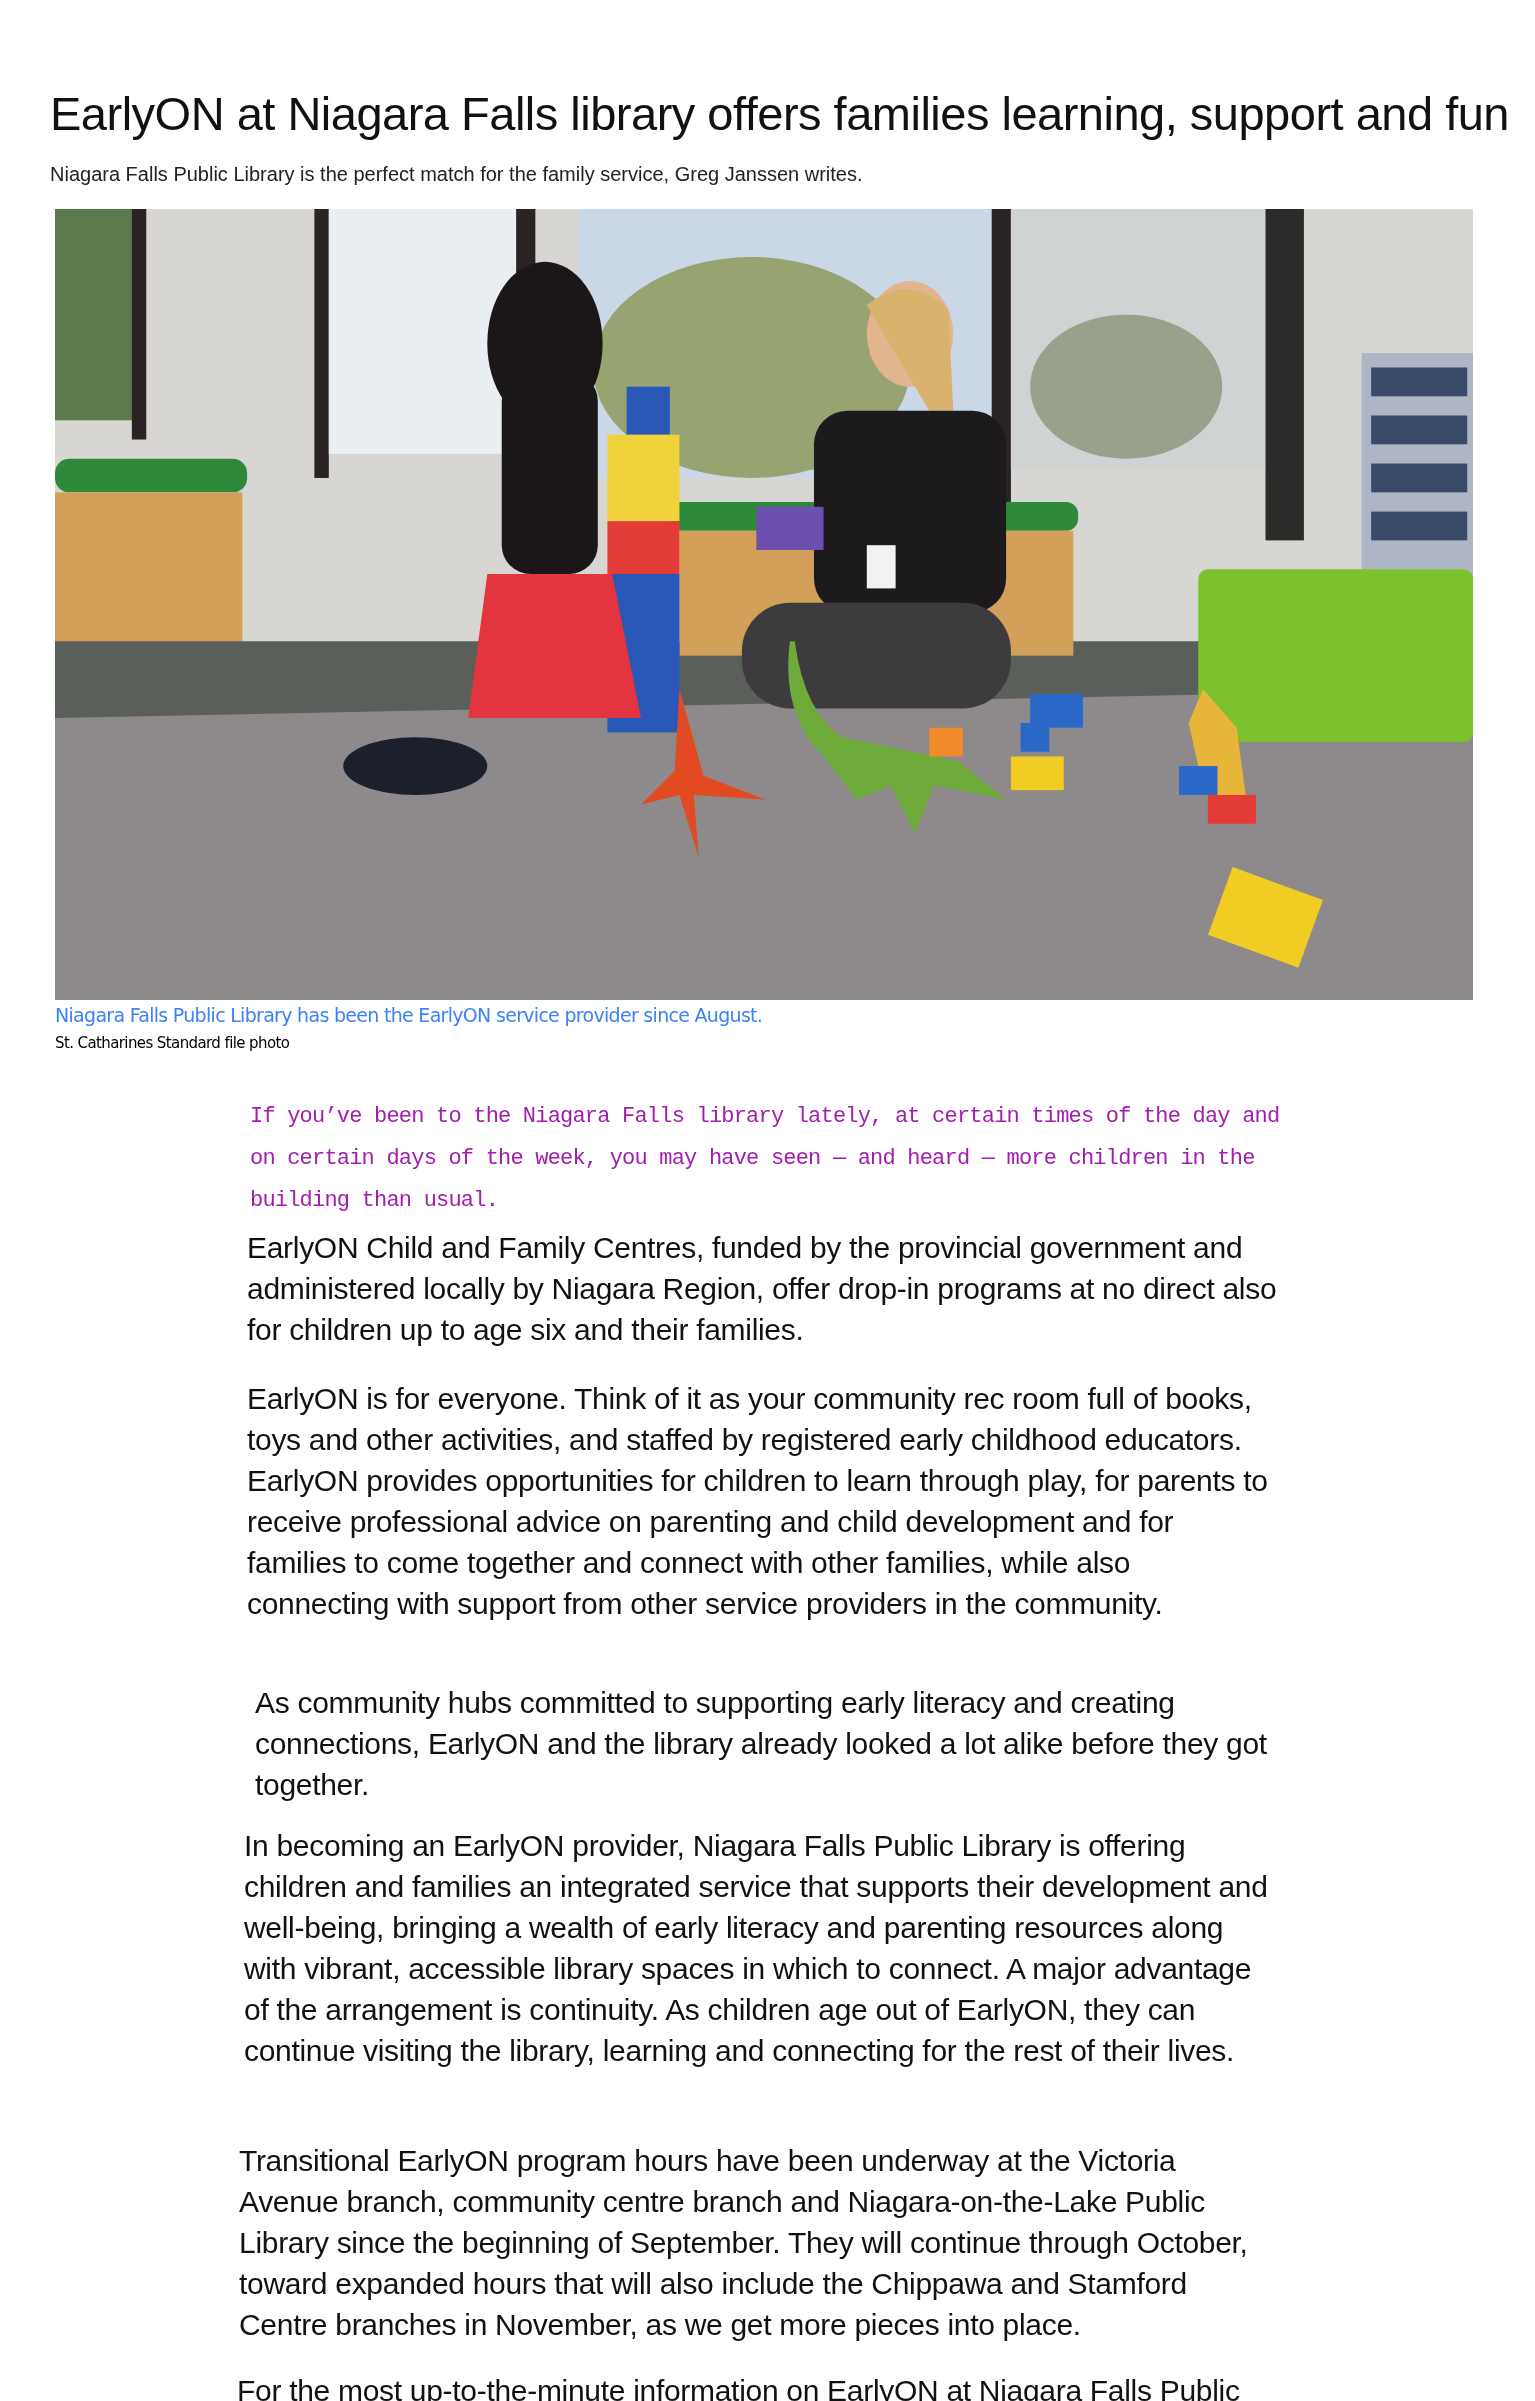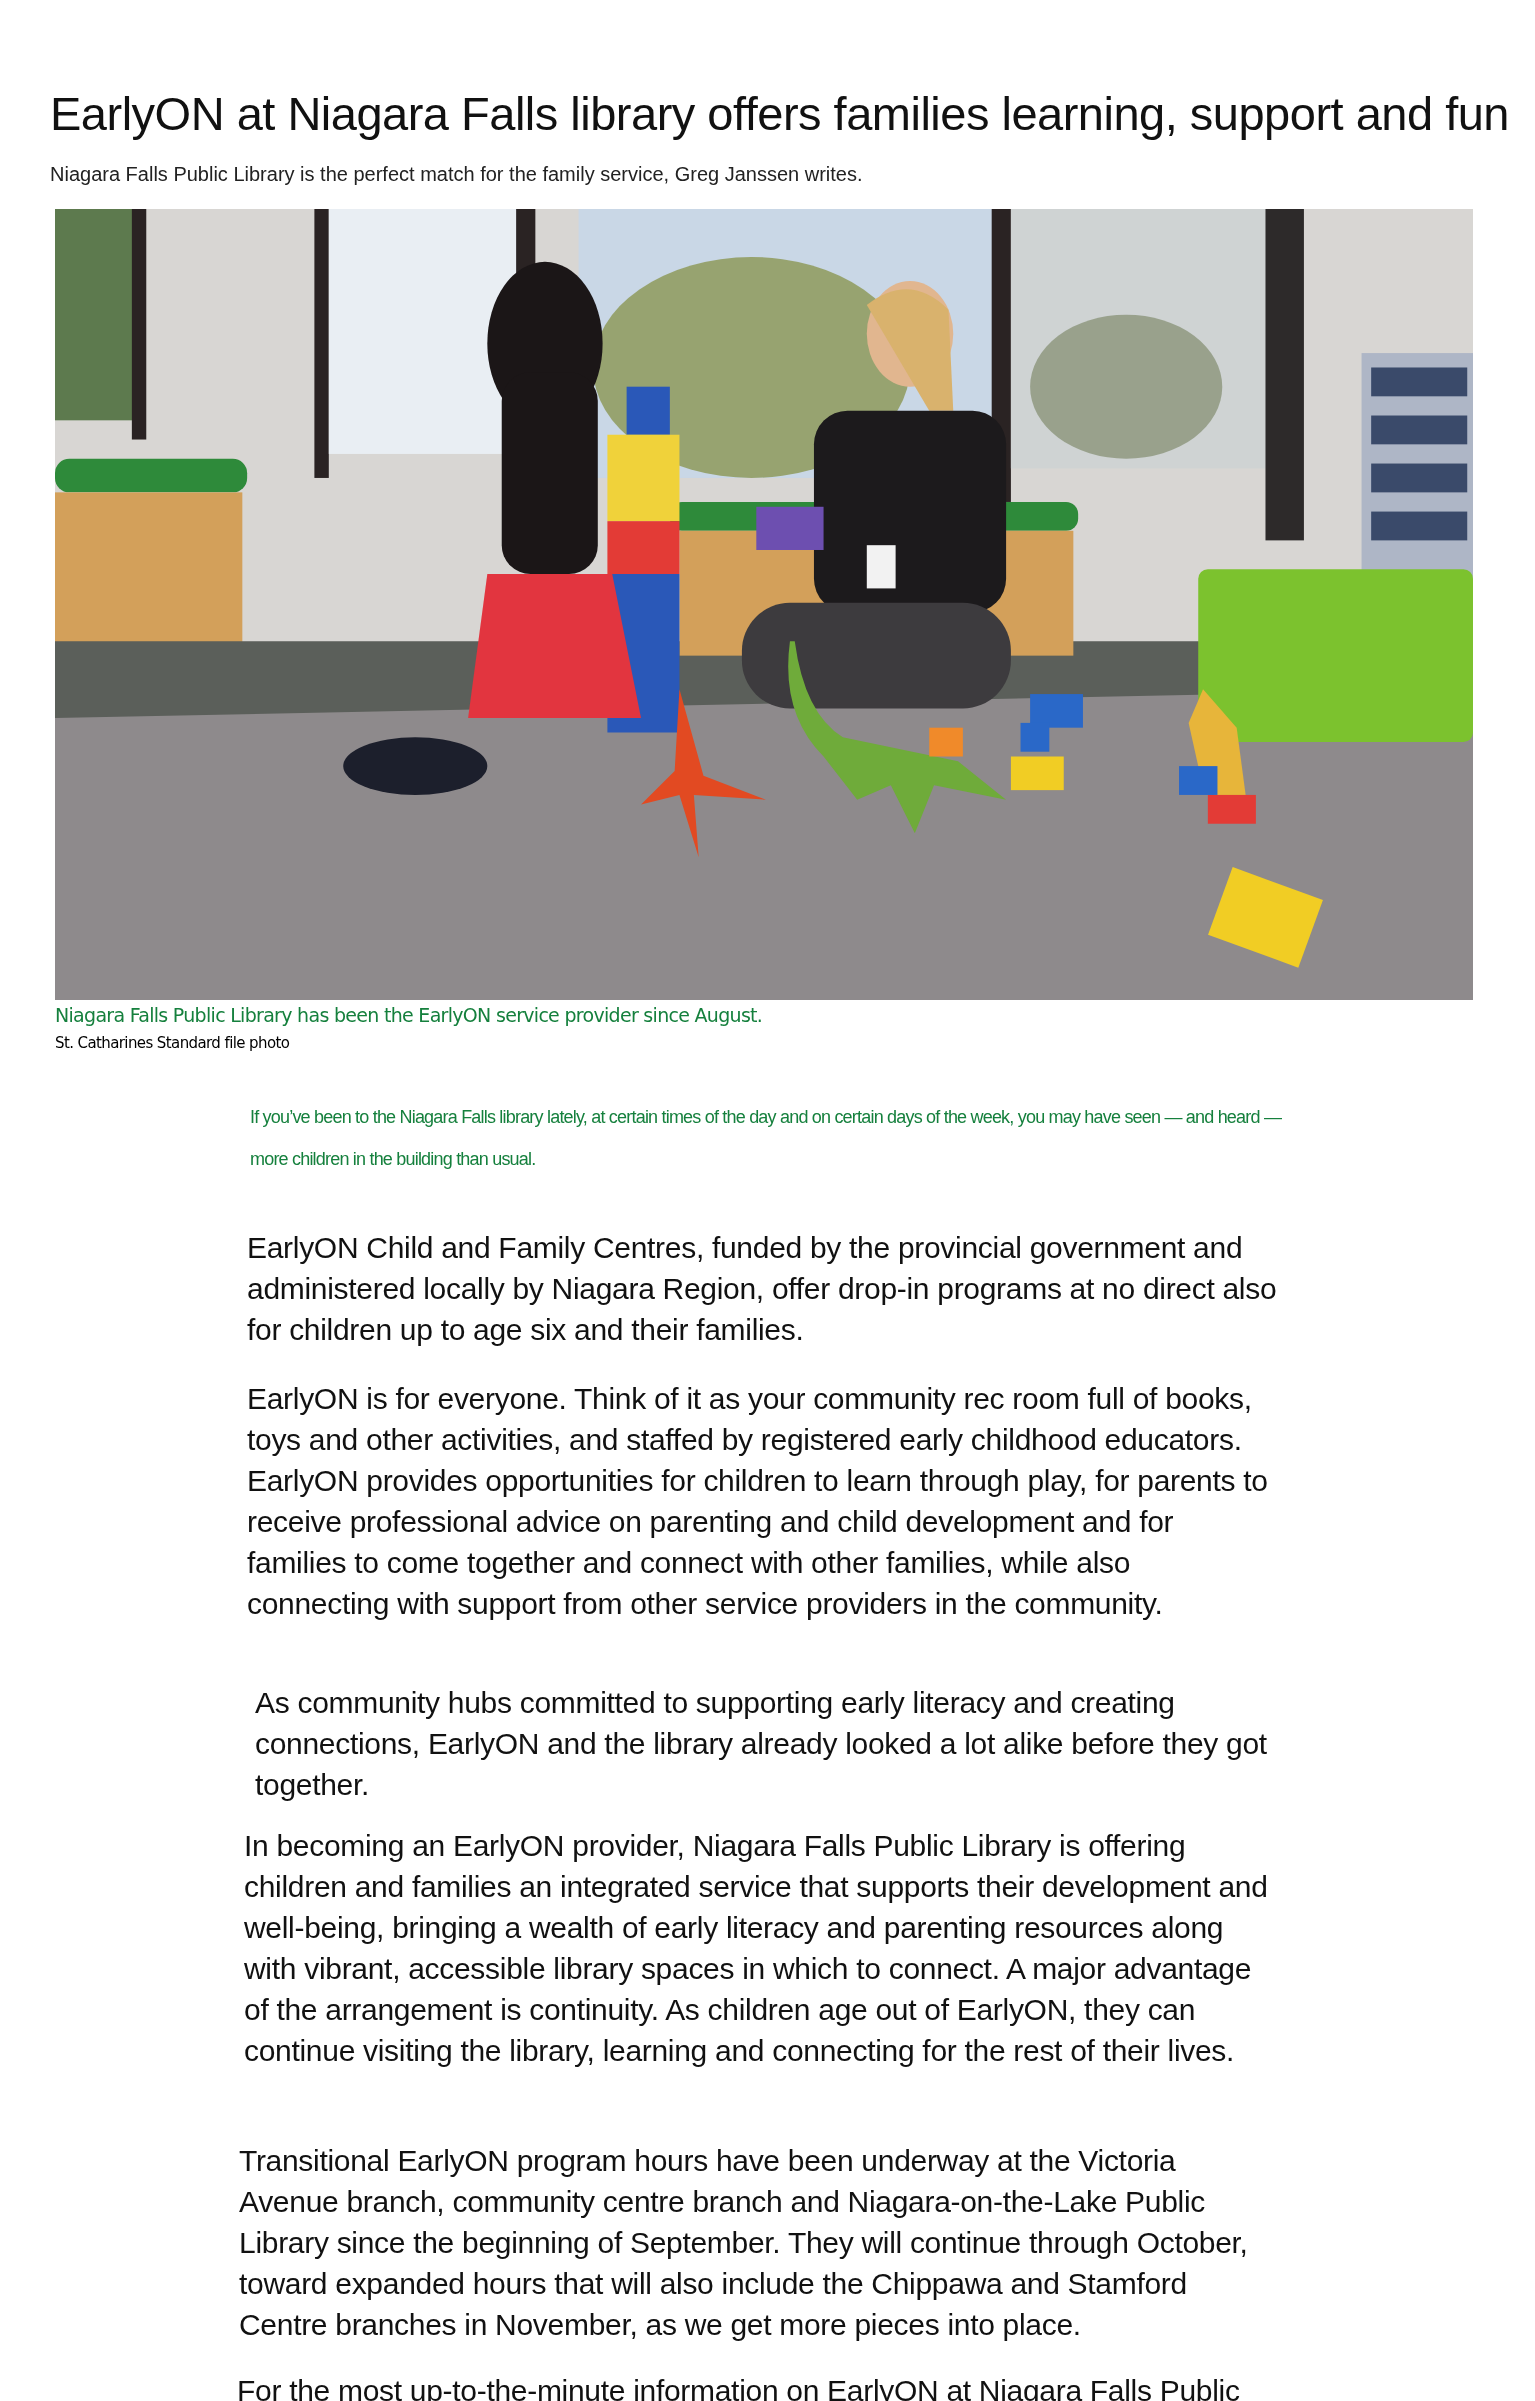--- a/index.html
+++ b/index.html
@@ -1,23 +1,23 @@
 <!DOCTYPE html>
 <html style="font-size:7.7px"><head>
 <meta charset="utf-8">
 <style>
   html, body { margin:0; padding:0; background:#ffffff; }
   body { width:1536px; height:2863px; position:relative; overflow:hidden; font-family:"Liberation Sans", sans-serif; color:#111; }
   .headline { position:absolute; left:50px; top:54px; width:1460px; font-size:47px; font-weight:400; letter-spacing:-0.5px; line-height:58px; white-space:nowrap; }
   .dek { position:absolute; left:50px; top:163px; font-size:20px; color:#222; white-space:nowrap; }
   .photo { position:absolute; left:55px; top:209px; width:1418px; height:791px; overflow:hidden; background:#8d8a8c; }
   .photo svg { display:block; width:100%; height:100%; }
-  .caption { position:absolute; left:55px; top:1004px; font-family:"DejaVu Sans", sans-serif; font-size:19px; color:#15803d; letter-spacing:-0.7px; white-space:nowrap; }
+  .caption { position:absolute; left:55px; top:1004px; font-family:"DejaVu Sans", sans-serif; font-size:19px; color:#3b82f6; letter-spacing:-0.7px; white-space:nowrap; }
   .credit { position:absolute; left:55px; top:1034px; font-family:"DejaVu Sans", sans-serif; font-size:15px; color:#000000; letter-spacing:-0.6px; white-space:nowrap; }
-  .lede { position:absolute; left:250px; top:1096px; width:1037px; font-family:Liberation Sans, sans-serif; font-size:18px; line-height:42px; letter-spacing:-0.8px; color:#15803d; }
+  .lede { position:absolute; left:250px; top:1096px; width:1037px; font-family:Liberation Mono, monospace; font-size:22px; line-height:42px; letter-spacing:-0.8px; color:#a21caf; }
   .para { position:absolute; left:247px; width:1033px; font-size:30px; line-height:41px; letter-spacing:-0.3px; color:#111; }
 </style>
 </head>
 <body>
 
 <h1 class="headline">EarlyON at Niagara Falls library offers families learning, support and fun</h1>
 <div class="dek">Niagara Falls Public Library is the perfect match for the family service, Greg Janssen writes.</div>
 
 <div class="photo" title="A young girl in a black shirt and red skirt kneels on a grey carpet building a tall tower of colourful blocks with an EarlyON staff member in a black EarlyON t-shirt; toy dinosaurs and blocks on the floor; library windows and bookshelves in background">
   <svg viewBox="0 0 2952 1647" preserveAspectRatio="none">

